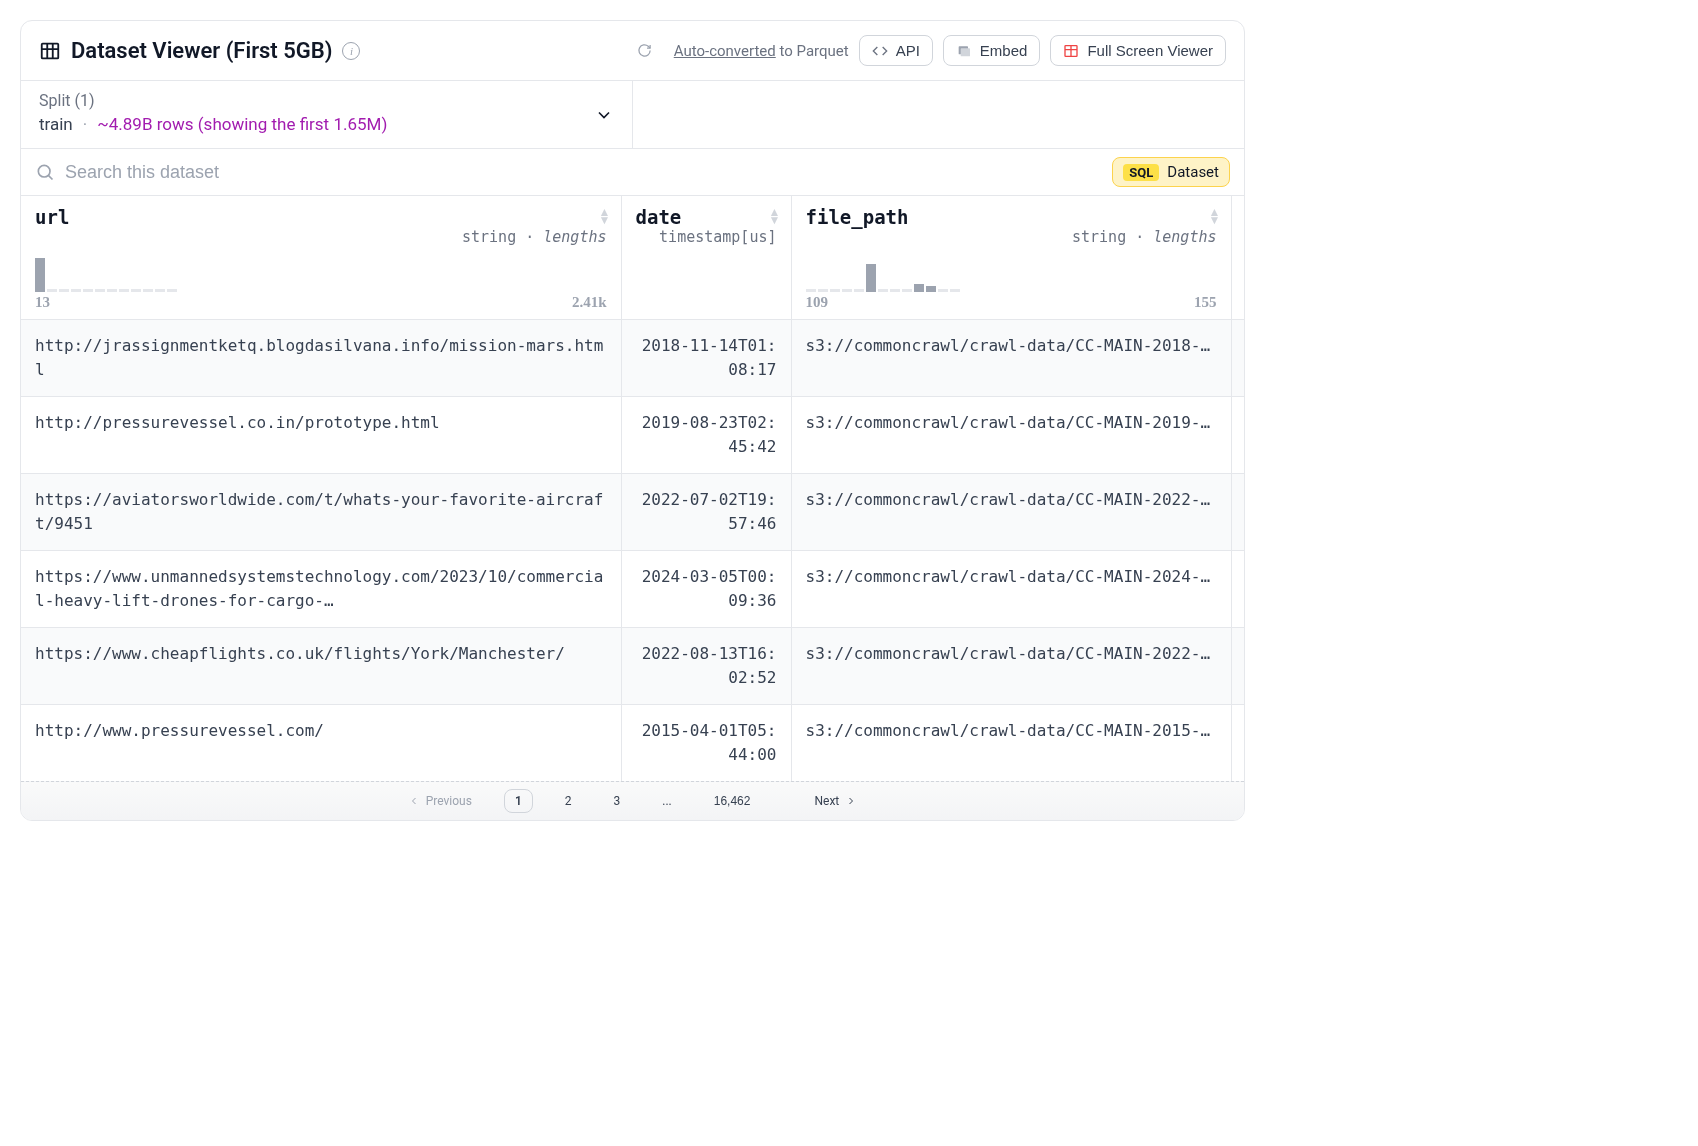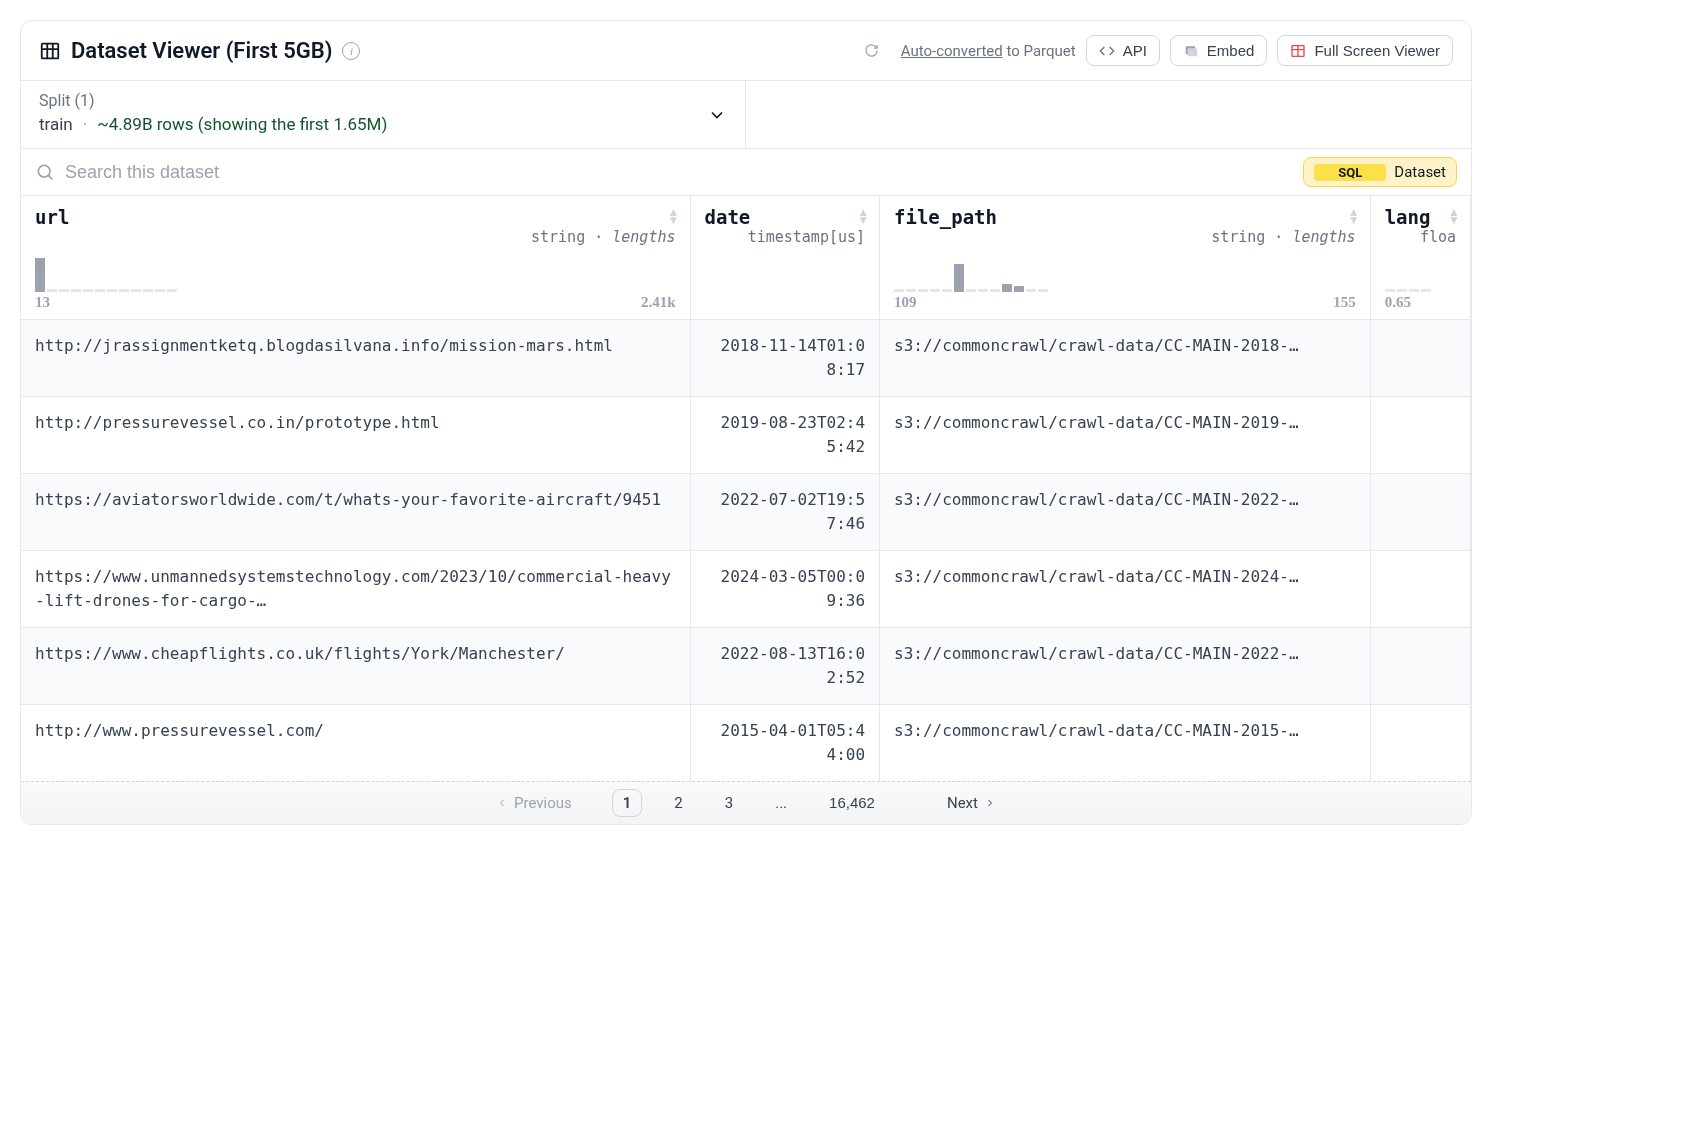--- a/index.html
+++ b/index.html
@@ -1,56 +1,56 @@
 <!DOCTYPE html>
 <html><head>
 <meta charset="utf-8">
 <style>
 * { box-sizing: border-box; margin: 0; padding: 0; }
 body { font-family: -apple-system, BlinkMacSystemFont, "Segoe UI", Roboto, sans-serif; background: #fff; color: #111827; padding: 20px; }
-.container { border: 1px solid #e5e7eb; border-radius: 12px; overflow: hidden; width: 1452px; }
+.container { border: 1px solid #e5e7eb; border-radius: 12px; overflow: hidden; width: 1225px; }
 .header { display: flex; align-items: center; justify-content: space-between; padding: 14px 18px; }
 .header-left { display: flex; align-items: center; gap: 10px; }
 .title { font-size: 22px; font-weight: 600; }
 .info-icon { width: 18px; height: 18px; border: 1.5px solid #9ca3af; border-radius: 50%; display: inline-flex; align-items: center; justify-content: center; font-size: 11px; color: #9ca3af; font-style: italic; font-family: serif; }
 .header-right { display: flex; align-items: center; gap: 10px; }
 .autoconvert { color: #6b7280; font-size: 15px; display: flex; align-items: center; gap: 22px; }
 .autoconvert .linked { text-decoration: underline; color: #6b7280; }
 .btn { border: 1px solid #d1d5db; border-radius: 8px; padding: 6px 12px; font-size: 15px; display: inline-flex; align-items: center; gap: 8px; cursor: pointer; background: #fff; color: #374151; }
 .btn-fsv { color: #374151; }
 .grid-red { color: #ef4444; }
 .split-row { display: flex; border-top: 1px solid #e5e7eb; }
 .split-cell { padding: 10px 18px 14px; border-right: 1px solid #e5e7eb; width: 50%; position: relative; }
 .split-label { color: #6b7280; font-size: 16px; margin-bottom: 4px; }
 .split-value { font-size: 17px; color: #374151; display: flex; align-items: center; gap: 10px; }
 .split-dot { color: #9ca3af; }
-.split-rows { color: #14532d; }
+.split-rows { color: #a21caf; }
 .chevron { position: absolute; right: 18px; top: 50%; transform: translateY(-50%); }
 .search-row { display: flex; align-items: center; border-top: 1px solid #e5e7eb; padding: 8px 14px; gap: 10px; }
 .search-icon { color: #9ca3af; }
 .search-input { flex: 1; border: none; outline: none; font-size: 18px; color: #a16207; background: transparent; }
 .search-input::placeholder { color: #9ca3af; }
 .sql-badge { display: inline-flex; align-items: center; gap: 8px; background: #fef3c7; border: 1px solid #fcd34d; border-radius: 8px; padding: 5px 10px; font-size: 15px; cursor: pointer; }
-.sql-label { background: #fde047; font-weight: 700; padding: 1px 24px; border-radius: 4px; font-size: 13px; }
+.sql-label { background: #fde047; font-weight: 700; padding: 1px 6px; border-radius: 4px; font-size: 13px; }
 .table-wrap { border-top: 1px solid #e5e7eb; overflow-x: hidden; }
 table { border-collapse: collapse; width: 100%; table-layout: fixed; }
 th { text-align: left; padding: 10px 14px 8px; border-right: 1px solid #e5e7eb; vertical-align: top; position: relative; background: #fff; }
 th .col-name { font-family: ui-monospace, "SF Mono", Menlo, monospace; font-size: 19px; font-weight: 700; }
 th .col-type { font-family: ui-monospace, monospace; font-size: 15px; color: #6b7280; font-weight: 400; text-align: right; }
 th .col-type .lengths { font-style: italic; }
 .sort-icon { position: absolute; right: 10px; top: 12px; color: #d1d5db; font-size: 12px; line-height: 8px; }
 .histo { margin-top: 8px; height: 38px; display: flex; align-items: flex-end; gap: 2px; }
 .histo .bar { background: #9ca3af; width: 10px; }
 .histo .barlow { background: #e5e7eb; width: 10px; height: 3px; }
 .histo-labels { display: flex; justify-content: space-between; font-family: Liberation Serif, serif; font-size: 15px; color: #9ca3af; margin-top: 2px; }
 td { padding: 14px 14px; border-top: 1px solid #e5e7eb; border-right: 1px solid #e5e7eb; font-family: ui-monospace, "SF Mono", Menlo, monospace; font-size: 16px; color: #374151; vertical-align: top; word-break: break-all; line-height: 1.5; }
 tr:nth-child(odd) td { background: #f9fafb; }
 tr:nth-child(even) td { background: #fff; }
 td.date { text-align: right; white-space: normal; }
-.pagination { display: flex; align-items: center; justify-content: center; gap: 40px; padding: 12px; border-top: 1px dashed #d1d5db; background: linear-gradient(#fafafa, #f3f4f6); font-size: 15px; color: #374151; }
+.pagination { display: flex; align-items: center; justify-content: center; gap: 32px; padding: 12px; border-top: 1px dashed #d1d5db; background: linear-gradient(#fafafa, #f3f4f6); font-size: 12px; color: #374151; }
 .pagination .pg { cursor: pointer; padding: 4px 10px; }
 .pagination .pg.current { border: 1px solid #d1d5db; border-radius: 8px; font-weight: 600; }
 .pagination .nav { display: inline-flex; align-items: center; gap: 6px; cursor: pointer; }
 .pagination .disabled { color: #9ca3af; cursor: default; }
 .pagination .total { font-family: Liberation Sans, sans-serif; }
 svg { display: block; }
 .col-url { width: 600px; }
 .col-date { width: 170px; }
 .col-fp { width: 440px; }
 .col-lang { width: 90px; }

